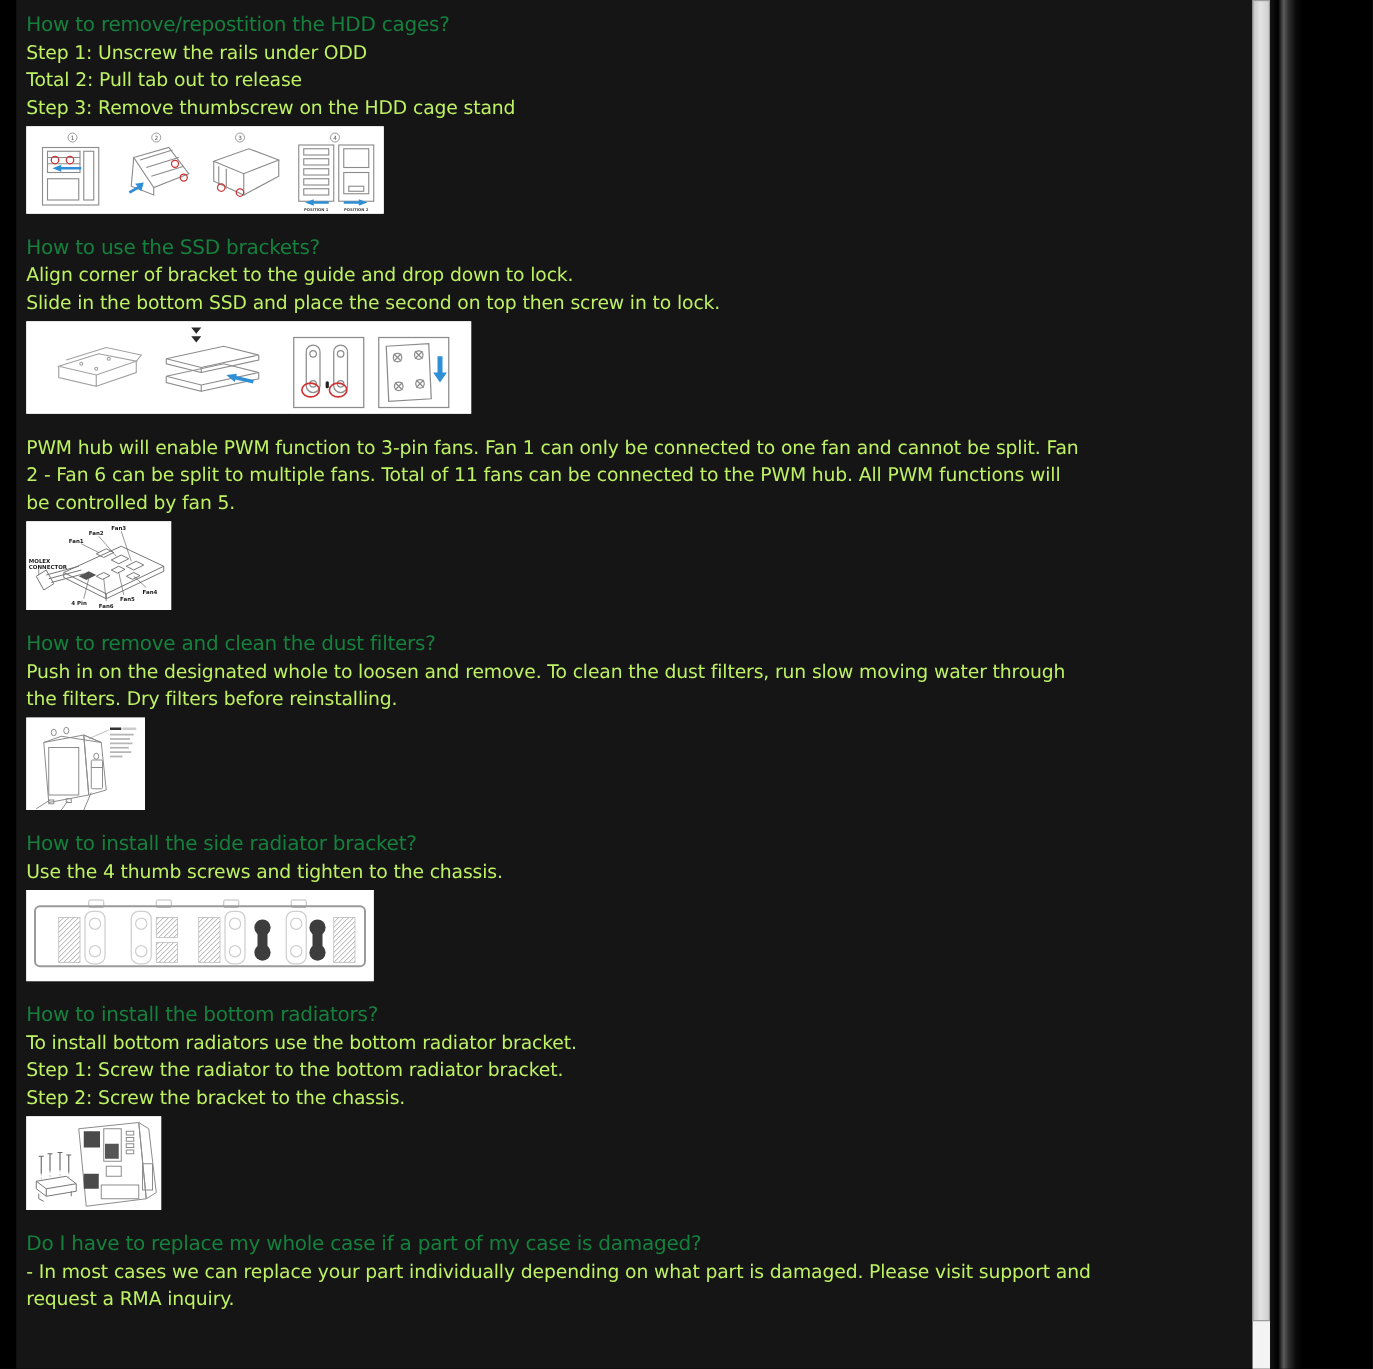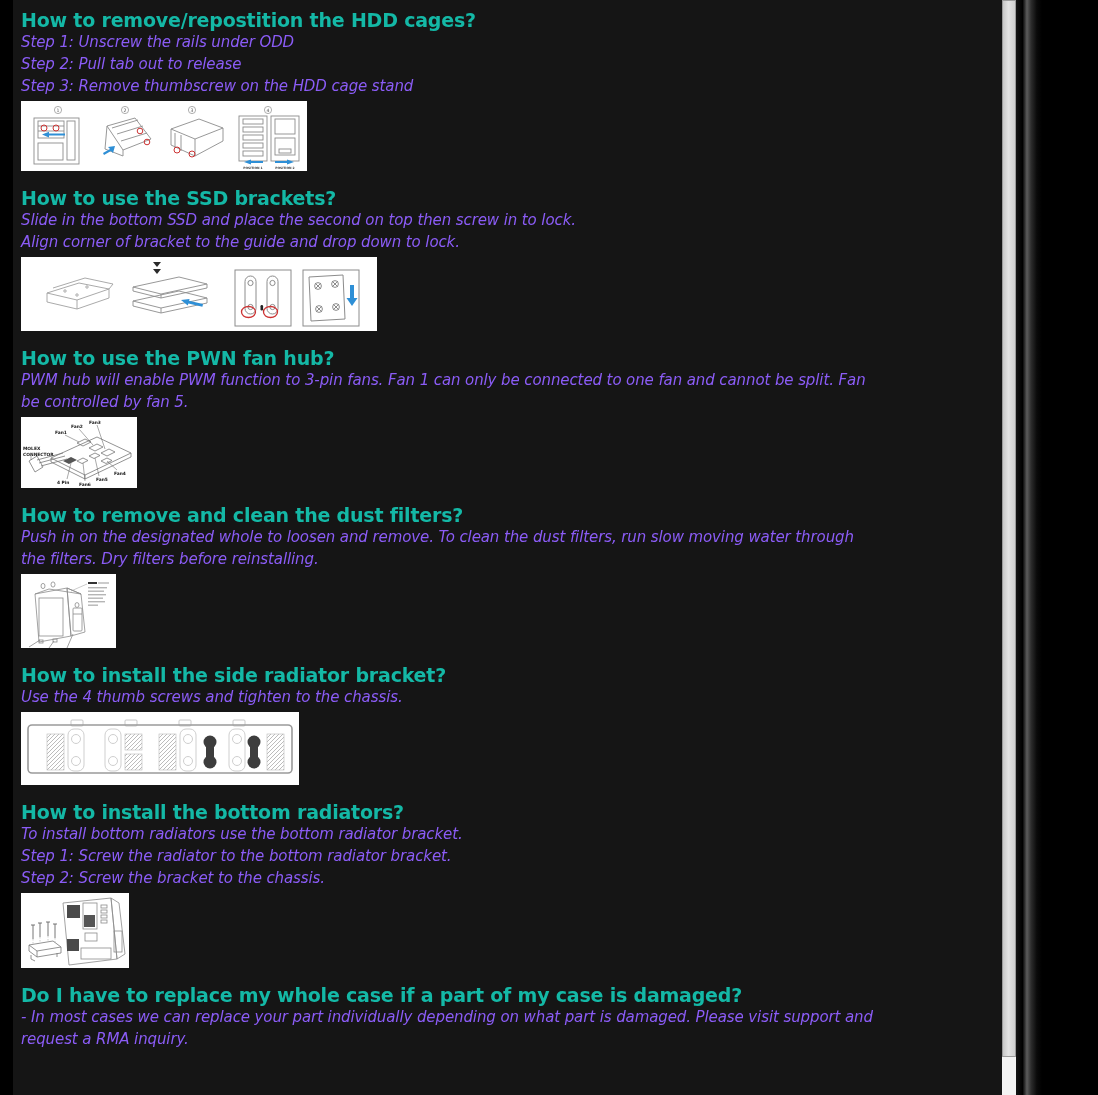--- a/index.html
+++ b/index.html
@@ -7,27 +7,26 @@
     width:1098px;height:1095px;position:relative;overflow:hidden;
     background:#000;
     font-family:"DejaVu Sans","Liberation Sans",sans-serif;
   }
   .content{
     position:absolute;left:13px;top:0;width:989px;height:1095px;
     background:#151515;box-sizing:border-box;padding:9px 14px 0 8px;
   }
   .faq-section{margin:0 0 16px 0;}
   .faq-title{
-    margin:0;font-size:19px;font-weight:bold;color:#14b8a6;
+    margin:0;font-size:16px;font-weight:normal;color:#15803d;
     line-height:22px;letter-spacing:-0.2px;white-space:nowrap;
   }
   .faq-line{
-    font-size:15px;color:#8b5cf6;line-height:22px;letter-spacing:-0.1px;
+    font-size:15px;color:#bef264;line-height:22px;letter-spacing:-0.1px;
     white-space:nowrap;
-    font-style:italic;
   }
   .figure{margin-top:4px;line-height:0;}
   .figure svg{display:block;background:#ffffff;}
   
   .scroll-track{
     position:absolute;left:1002px;top:0;width:14px;height:1095px;
     background:#f3f3f3;box-sizing:border-box;
   }
   .scroll-thumb{
     position:absolute;left:0;top:0;width:14px;height:1057px;box-sizing:border-box;
@@ -41,21 +40,21 @@
   text{font-family:"DejaVu Sans","Liberation Sans",sans-serif;}
 </style>
 </head>
 <body>
 
 <div class="content">
 
   <div class="faq-section">
     <div class="faq-title">How to remove/repostition the HDD cages?</div>
     <div class="faq-line">Step 1: Unscrew the rails under ODD</div>
-    <div class="faq-line">Step 2: Pull tab out to release</div>
+    <div class="faq-line">Total 2: Pull tab out to release</div>
     <div class="faq-line">Step 3: Remove thumbscrew on the HDD cage stand</div>
     <div class="figure">
       <svg width="286" height="70" viewBox="0 0 286 70">
         <rect width="286" height="70" fill="#ffffff"></rect>
 
         <g fill="none" stroke="#9a9a9a" stroke-width="0.8">
           <circle cx="37" cy="9" r="3.6"></circle>
             <circle cx="104" cy="9" r="3.6"></circle>
           <circle cx="171" cy="9" r="3.6"></circle>
             <circle cx="247" cy="9" r="3.6"></circle>
@@ -123,22 +122,22 @@
         <g font-size="3" fill="#444" text-anchor="middle" font-weight="bold">
           <text x="232" y="68">POSITION 1</text>
           <text x="264" y="68">POSITION 2</text>
         </g>
       </svg>
     </div>
   </div>
 
   <div class="faq-section">
     <div class="faq-title">How to use the SSD brackets?</div>
+    <div class="faq-line">Align corner of bracket to the guide and drop down to lock.</div>
     <div class="faq-line">Slide in the bottom SSD and place the second on top then screw in to lock.</div>
-    <div class="faq-line">Align corner of bracket to the guide and drop down to lock.</div>
     <div class="figure">
       <svg width="356" height="74" viewBox="0 0 356 74">
         <rect width="356" height="74" fill="#ffffff"></rect>
 
         <g fill="none" stroke="#a0a0a0" stroke-width="0.9">
           <path d="M26 36 L58 26 L88 32 L56 43 Z"></path>
           <path d="M26 36 L26 45 L56 52 L56 43"></path>
           <path d="M88 32 L88 41 L56 52"></path>
           <path d="M32 31 L64 21 L92 27 L88 32"></path>
           <circle cx="44" cy="34" r="1.2"></circle>
@@ -184,22 +183,22 @@
           <path d="M311 24 L317 30 M311 30 L317 24"></path>
           <path d="M295 49 L301 55 M295 55 L301 49"></path>
           <path d="M312 47 L318 53 M312 53 L318 47"></path>
         </g>
         <path d="M329 28 L333 28 L333 41 L336.5 41 L331 49 L325.5 41 L329 41 Z" fill="#2e8fd6"></path>
       </svg>
     </div>
   </div>
 
   <div class="faq-section">
-    <div class="faq-title">How to use the PWN fan hub?</div>
     <div class="faq-line">PWM hub will enable PWM function to 3-pin fans. Fan 1 can only be connected to one fan and cannot be split. Fan</div>
+    <div class="faq-line">2 - Fan 6 can be split to multiple fans. Total of 11 fans can be connected to the PWM hub. All PWM functions will</div>
     <div class="faq-line">be controlled by fan 5.</div>
     <div class="figure">
       <svg width="116" height="71" viewBox="0 0 116 71">
         <rect width="116" height="71" fill="#ffffff"></rect>
 
         <g fill="none" stroke="#777" stroke-width="0.8">
           <path d="M30 41 L76 20 L110 36 L64 58 Z"></path>
           <path d="M30 41 L30 45 L64 62 L64 58"></path>
           <path d="M110 36 L110 40 L64 62"></path>
           <path d="M56 26 L64 22 L70 25 L62 29 Z"></path>

